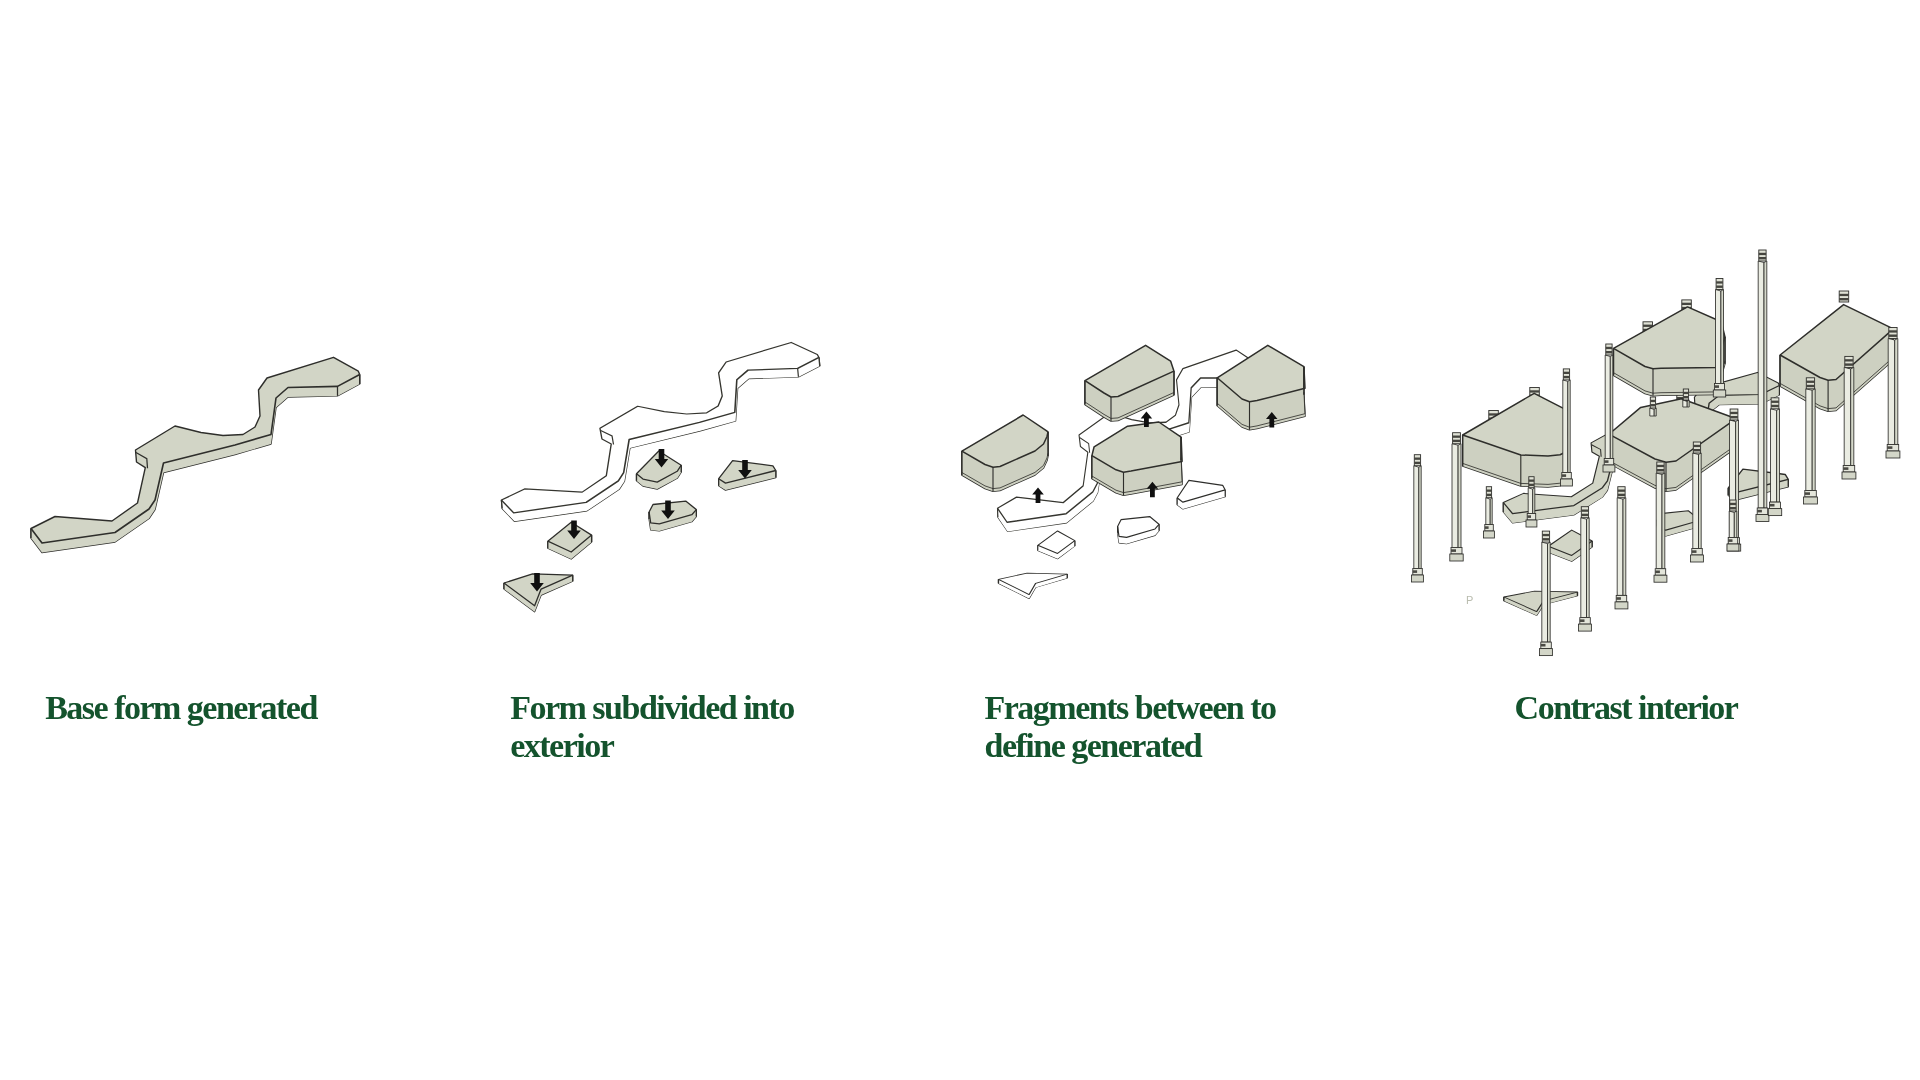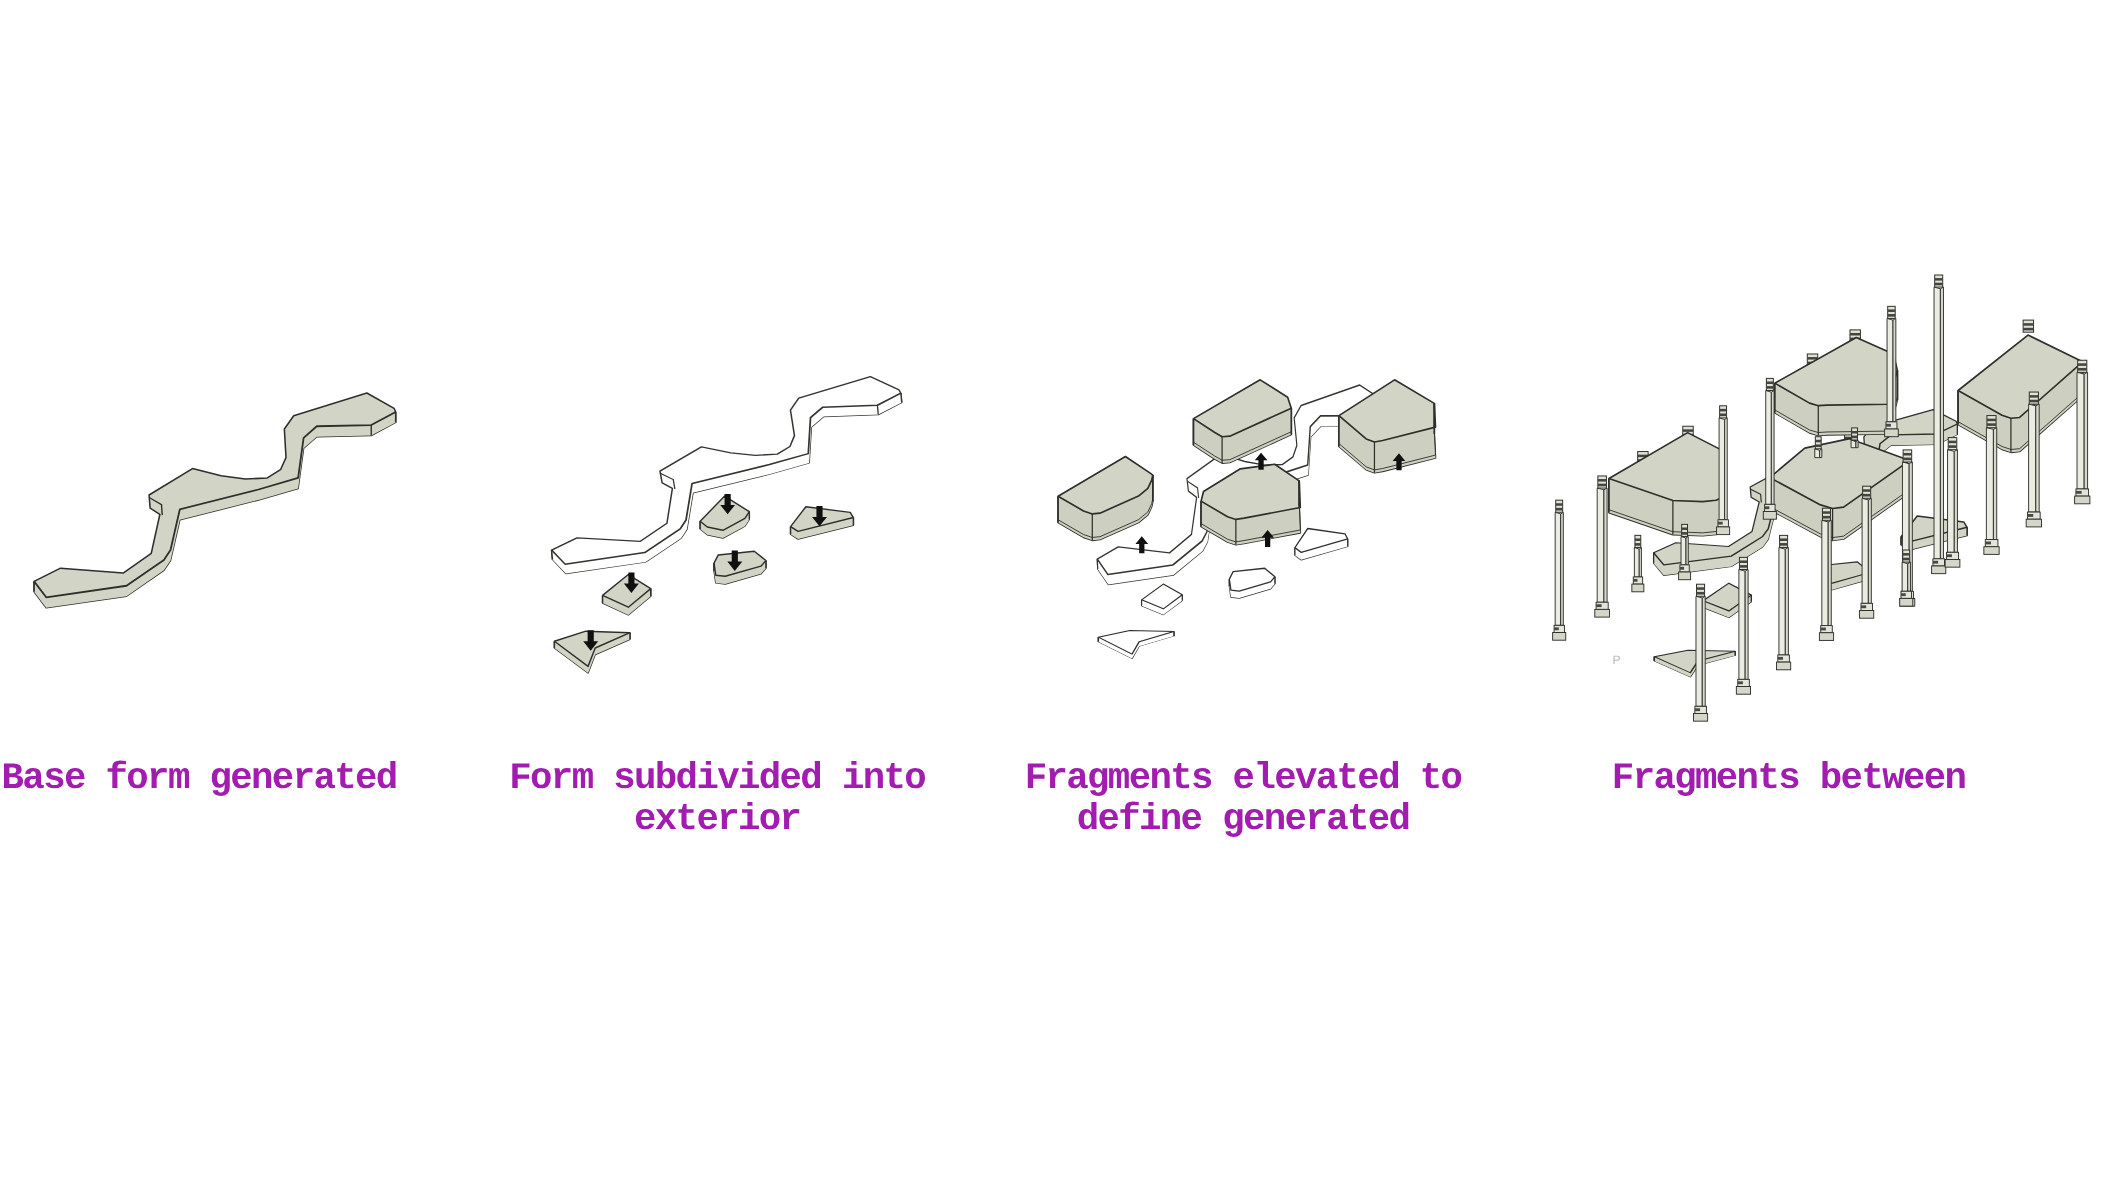--- a/index.html
+++ b/index.html
@@ -1,19 +1,19 @@
 <!DOCTYPE html>
 <html><head><meta charset="utf-8">
 <style>
 html,body{margin:0;padding:0;width:1920px;height:1080px;background:#fff;overflow:hidden}
 #stage{position:relative;width:1920px;height:1080px}
 svg{position:absolute;left:0;top:0}
-.cap{position:absolute;top:689px;transform:translateX(-50%);text-align:center;
- font-family:Liberation Mono, monospace;font-weight:bold;font-size:34px;
- line-height:38px;color:#a21caf;letter-spacing:-1.5px;white-space:nowrap}
+.cap{position:absolute;top:689px;transform:translateX(-50%);text-align:left;
+ font-family:Liberation Serif, serif;font-weight:bold;font-size:34px;
+ line-height:38px;color:#14532d;letter-spacing:-1.5px;white-space:nowrap}
 </style></head>
 <body>
 <div id="stage">
 <svg xmlns="http://www.w3.org/2000/svg" width="1920" height="1080" viewBox="0 0 1920 1080">
 <rect width="1920" height="1080" fill="#ffffff"></rect>
 <polygon points="31.0,528.5 55.0,516.5 112.0,521.0 137.5,503.0 145.3,467.7 136.5,462.0 135.5,450.0 175.0,426.0 201.0,432.5 223.0,435.5 243.0,434.5 255.0,427.0 260.0,416.0 258.5,390.0 267.0,378.0 333.5,357.3 358.3,371.2 359.7,374.5 359.7,384.0 337.5,395.9 288.0,397.0 276.0,407.5 271.0,444.0 235.0,454.5 163.5,472.5 155.0,509.5 149.0,518.5 115.0,542.0 42.0,552.5 31.0,538.0" fill="#d2d5c6" stroke="#2e2e2b" stroke-width="1.4" stroke-linejoin="round"></polygon>
 <polygon points="31.0,528.5 42.0,543.0 115.0,532.5 149.0,509.0 155.0,500.0 163.5,463.0 235.0,445.0 271.0,434.5 276.0,398.0 288.0,387.5 337.5,386.4 359.7,374.5 359.7,384.0 337.5,395.9 288.0,397.0 276.0,407.5 271.0,444.0 235.0,454.5 163.5,472.5 155.0,509.5 149.0,518.5 115.0,542.0 42.0,552.5 31.0,538.0" fill="#d2d5c6" stroke="none"></polygon>
 <polyline points="31.0,528.5 42.0,543.0 115.0,532.5 149.0,509.0 155.0,500.0 163.5,463.0 235.0,445.0 271.0,434.5 276.0,398.0 288.0,387.5 337.5,386.4 359.7,374.5" fill="none" stroke="#2e2e2b" stroke-width="1.6099999999999999" stroke-linejoin="round"></polyline>
 <line x1="31.0" y1="528.5" x2="31.0" y2="538.0" stroke="#2e2e2b" stroke-width="1.4"></line>
 <line x1="359.7" y1="374.5" x2="359.7" y2="384.0" stroke="#2e2e2b" stroke-width="1.4"></line>
@@ -375,18 +375,18 @@
 <text x="1466" y="604" font-family="Liberation Sans, sans-serif" font-size="11" fill="#b9bcae">P</text>
 </svg>
 <div class="cap" style="left:181px">
       <div>Base form generated</div>
     </div>
 <div class="cap" style="left:652px">
       <div>Form subdivided into</div>
       <div>exterior</div>
     </div>
 <div class="cap" style="left:1130px">
-      <div>Fragments elevated to</div>
+      <div>Fragments between to</div>
       <div>define generated</div>
     </div>
 <div class="cap" style="left:1626px">
-      <div>Fragments between</div>
+      <div>Contrast interior</div>
     </div>
 </div>
 </body></html>

